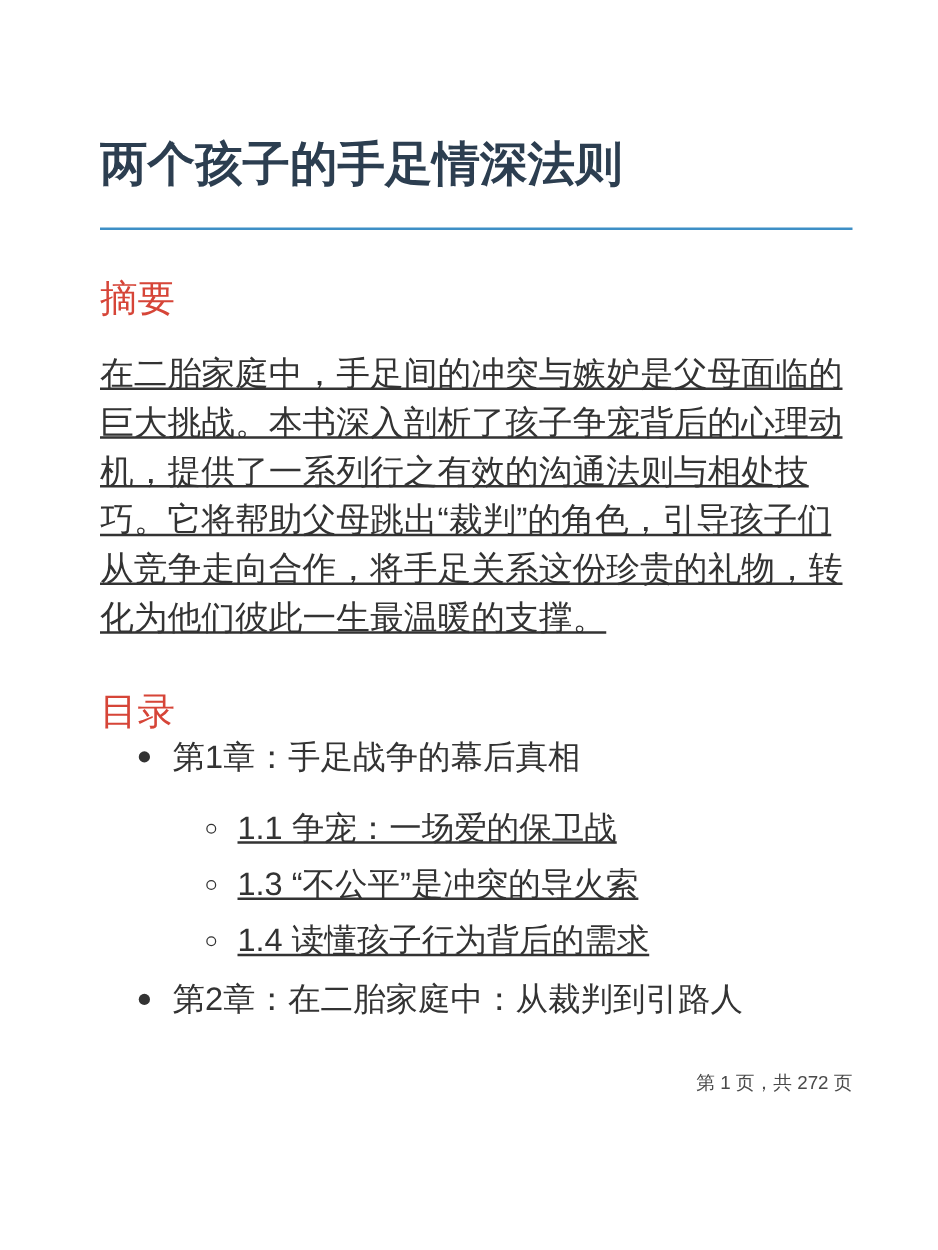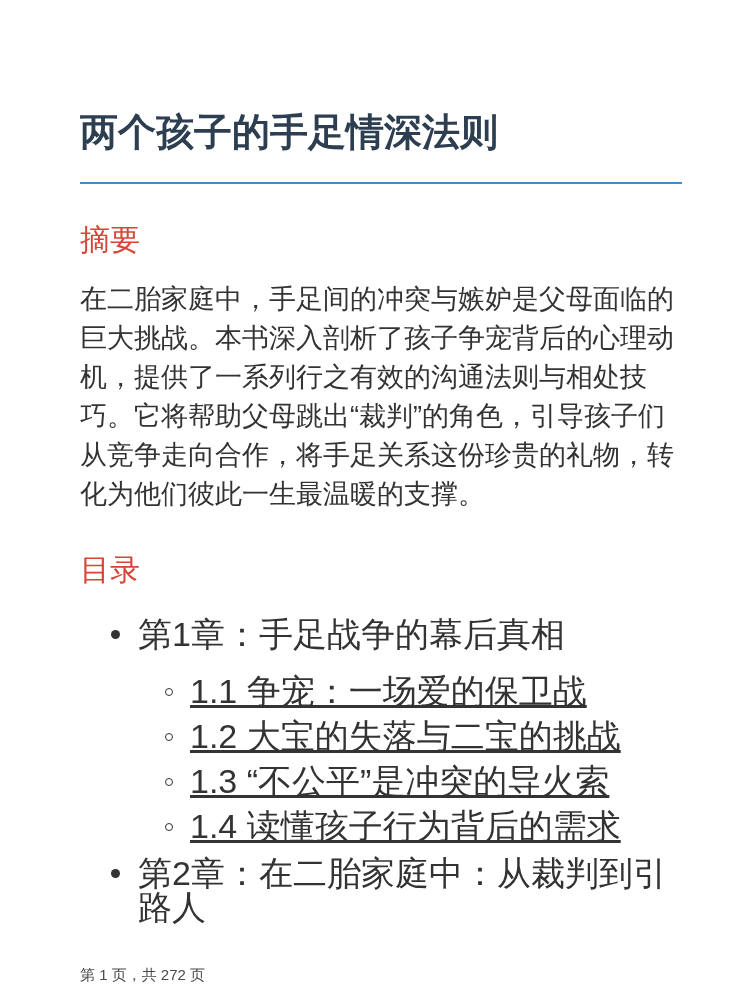--- a/index.html
+++ b/index.html
@@ -35,29 +35,29 @@
     font-weight: 400;
     line-height: 1.2;
     color: var(--heading, #d64538);
   }
   p.abstract {
     margin: 22px 0 0 0;
     font-size: 27px;
     line-height: 39px;
     color: var(--body, #333333);
     text-align: left;
+    text-decoration: underline;
   }
   ul.toc, ul.toc ul {
     list-style: none;
     margin: 0;
     padding: 0;
   }
   ul.toc {
-    margin-top: 29px;
-    font-size: 34px;
+    font-size: 26px;
     line-height: 34px;
     color: var(--body, #333333);
   }
   ul.toc > li { margin-bottom: 11px; }
   ul.toc ul { margin: 23px 0 13px 0; }
   ul.toc ul > li { margin-bottom: 11px; }
   .row-ch {
     position: relative;
     padding-left: 58px;
   }
@@ -82,21 +82,21 @@
     left: 85px;
     top: 14px;
     width: 6px;
     height: 6px;
     border: 1.5px solid var(--body, #333333);
     border-radius: 50%;
     background: transparent;
   }
   .footer {
     margin-top: 41px;
-    text-align: left;
+    text-align: right;
     font-size: 15px;
     line-height: 20px;
     color: var(--footer, #4a4a4a);
   }
 </style>
 </head>
 <body>
 
 <div class="page">
 
@@ -114,24 +114,20 @@
         <span class="disc-marker"></span>
         <span>第1章：手足战争的幕后真相</span>
       </div>
       <ul>
         <li class="row-sub">
           <span class="circle-marker"></span>
           <span>1.1 争宠：一场爱的保卫战</span>
         </li>
         <li class="row-sub">
           <span class="circle-marker"></span>
-          <span>1.2 大宝的失落与二宝的挑战</span>
-        </li>
-        <li class="row-sub">
-          <span class="circle-marker"></span>
           <span>1.3 “不公平”是冲突的导火索</span>
         </li>
         <li class="row-sub">
           <span class="circle-marker"></span>
           <span>1.4 读懂孩子行为背后的需求</span>
         </li>
       </ul>
     </li>
     <li>
       <div class="row-ch">

